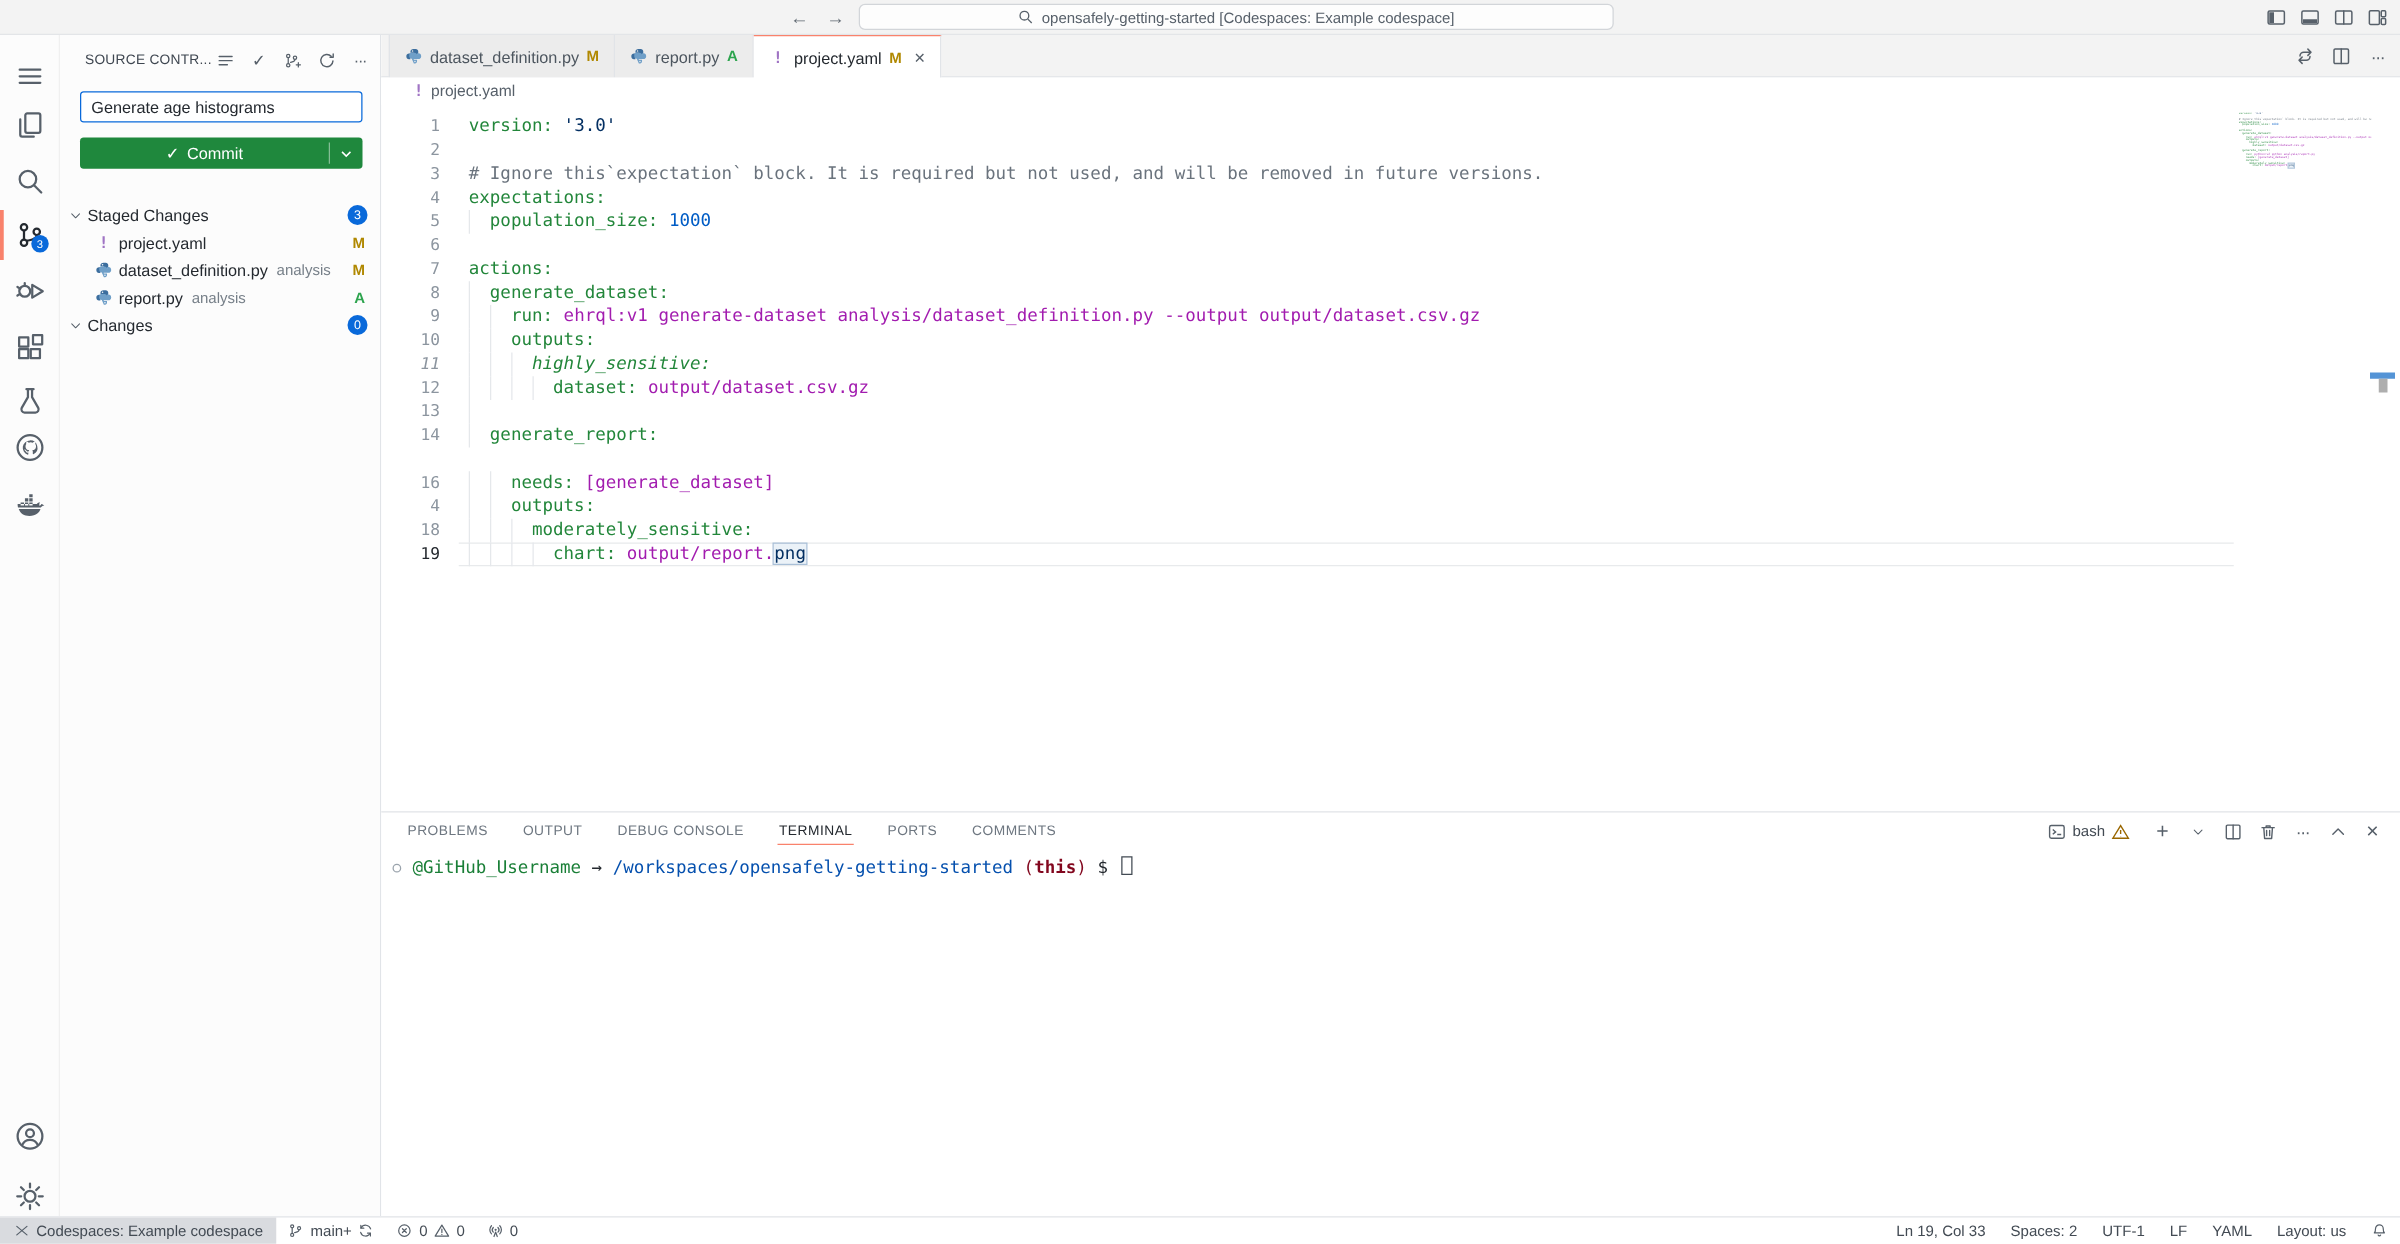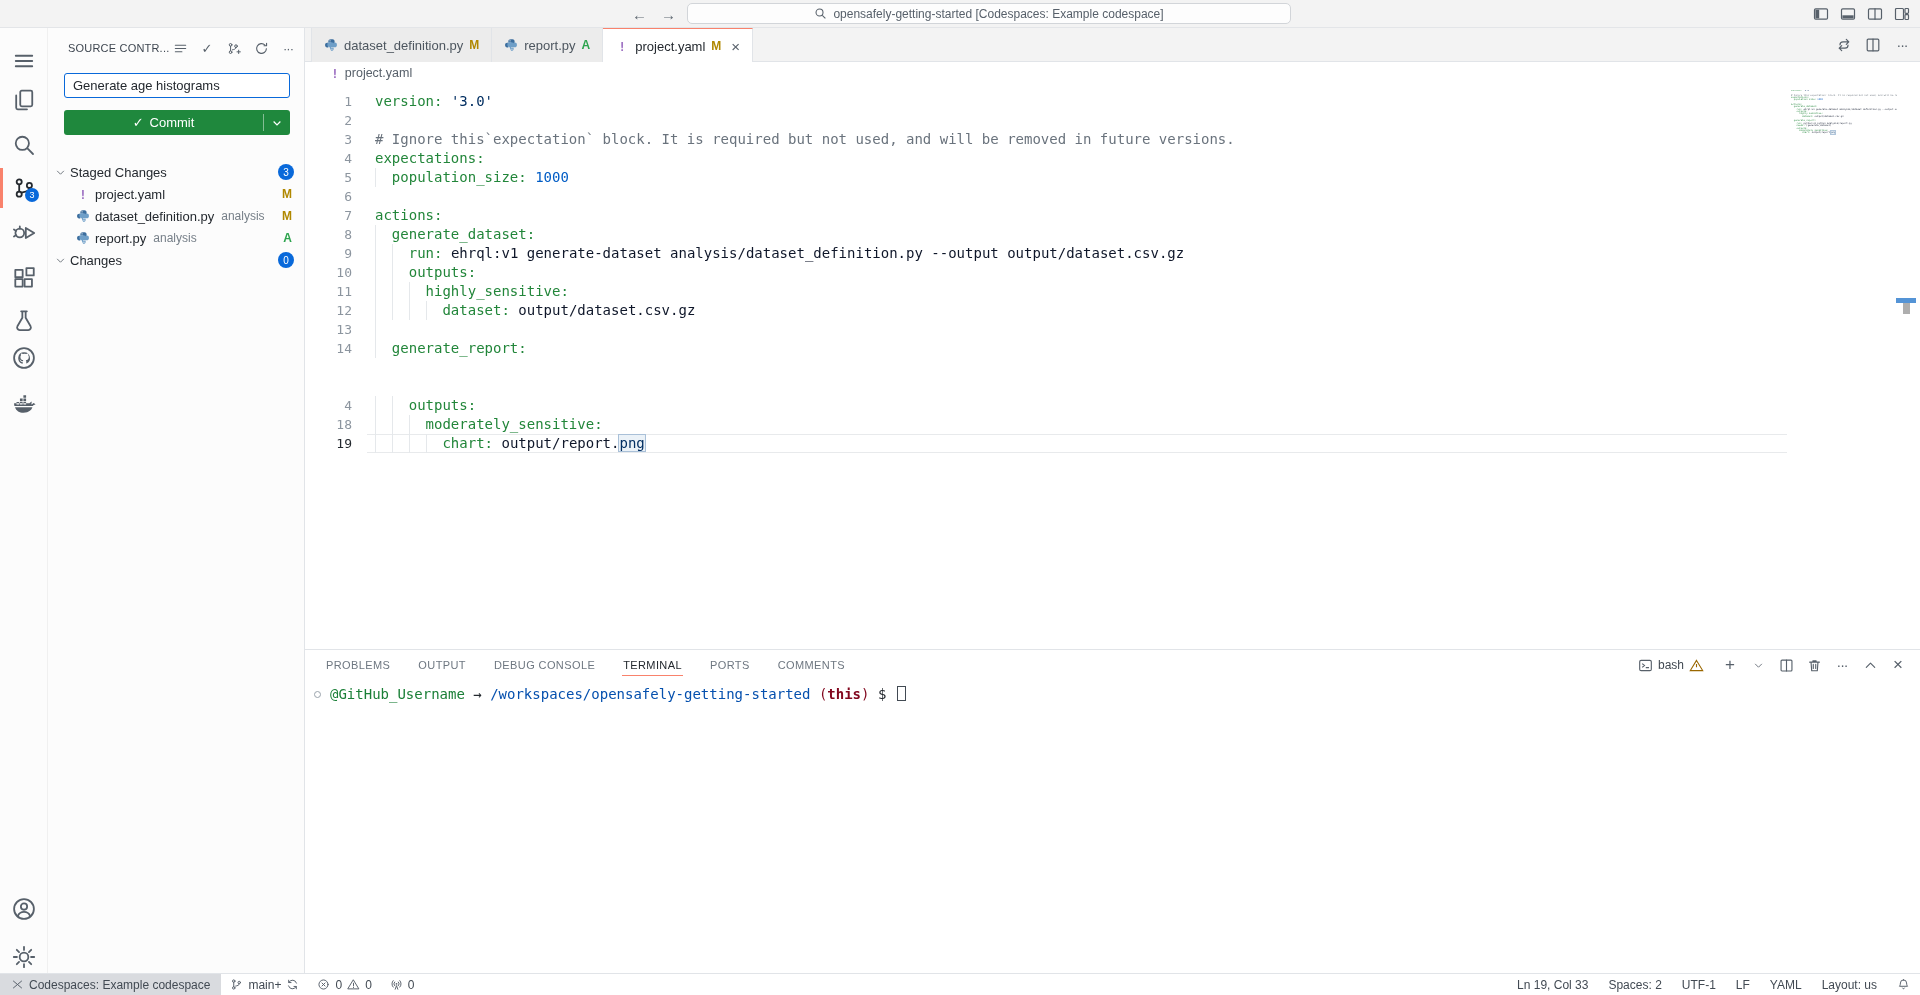--- a/index.html
+++ b/index.html
@@ -55,21 +55,21 @@
   #editor-actions { position:absolute; right:10px; top:0; height:34px; display:flex; align-items:center; gap:13px; color:#57606a; }
   #editor-actions .act { width:16px; height:16px; display:flex; align-items:center; justify-content:center; font-size:14px; }
   #breadcrumb { position:absolute; left:0; top:34px; width:100%; height:22px; display:flex; align-items:center; padding-left:26px; gap:6px; font-size:12.5px; color:#57606a; background:#fff; }
   #code-area { position:absolute; left:0; top:56px; width:100%; height:565px; overflow:hidden; font-family:"DejaVu Sans Mono",monospace; font-size:14px; line-height:19px; }
   .code-line { position:relative; height:19px; white-space:pre; }
   .code-line .ln { position:absolute; left:0; top:0; width:47px; text-align:right; color:#8c959f; font-size:13px; }
   .code-line .ctext { position:absolute; left:70px; top:0; }
   .code-line.current .ln { color:#24292f; }
   .cur-line-box { position:absolute; left:62px; top:0; width:1420px; height:19px; border-top:1px solid #e8eaec; border-bottom:1px solid #e8eaec; }
   .iguide { position:absolute; top:0; width:1px; height:19px; background:#e5e8eb; }
-  .tk-k{color:#22863a} .tk-s{color:#032f62} .tk-v{color:#0f172a} .tk-n{color:#005cc5} .tk-c{color:#6a737d} .tk-p{color:#24292f}
+  .tk-k{color:#22863a} .tk-s{color:#032f62} .tk-v{color:#a21caf} .tk-n{color:#005cc5} .tk-c{color:#6a737d} .tk-p{color:#24292f}
   .tk-box{color:#032f62; outline:1px solid #a9c0d8; background:rgba(165,195,225,.22);}
   #minimap { position:absolute; left:1486px; top:6px; width:106px; height:70px; overflow:hidden; opacity:.9; }
   #minimap pre { font-family:"DejaVu Sans Mono",monospace; font-size:2.3px; line-height:2.35px; white-space:pre; }
   #t-marker { position:absolute; left:1591px; top:214px; width:20px; height:16px; }
   #t-marker .bar { position:absolute; left:0; top:0; width:20px; height:4.5px; background:#5494d6; }
   #t-marker .stem { position:absolute; left:6.5px; top:4.5px; width:7px; height:11px; background:#aeaeae; }
 
   
   #panel { position:absolute; left:305px; top:649px; width:1615px; height:324px; background:#fff; border-top:1px solid #e1e4e8; }
   #panel-tabs { position:absolute; left:20px; top:0; height:30px; display:flex; align-items:center; gap:26px; }
@@ -422,24 +422,25 @@
   <div class="code-line" style="top: 8px; position: absolute; left: 0px; right: 0px;"><span class="ln">1</span><span class="ctext"><span class="tk-k">version:</span><span class="tk-p"> </span><span class="tk-s">'3.0'</span></span></div>
       <div class="code-line" style="top: 27px; position: absolute; left: 0px; right: 0px;"><span class="ln">2</span><span class="ctext"></span></div>
       <div class="code-line" style="top: 46px; position: absolute; left: 0px; right: 0px;"><span class="ln">3</span><span class="ctext"><span class="tk-c"># Ignore this`expectation` block. It is required but not used, and will be removed in future versions.</span></span></div>
       <div class="code-line" style="top: 65px; position: absolute; left: 0px; right: 0px;"><span class="ln">4</span><span class="ctext"><span class="tk-k">expectations:</span></span></div>
       <div class="code-line" style="top: 84px; position: absolute; left: 0px; right: 0px;"><span class="ln">5</span><span class="iguide" style="left:70.0px"></span><span class="ctext"><span class="tk-p">  </span><span class="tk-k">population_size:</span><span class="tk-p"> </span><span class="tk-n">1000</span></span></div>
       <div class="code-line" style="top: 103px; position: absolute; left: 0px; right: 0px;"><span class="ln">6</span><span class="ctext"></span></div>
       <div class="code-line" style="top: 122px; position: absolute; left: 0px; right: 0px;"><span class="ln">7</span><span class="ctext"><span class="tk-k">actions:</span></span></div>
       <div class="code-line" style="top: 141px; position: absolute; left: 0px; right: 0px;"><span class="ln">8</span><span class="iguide" style="left:70.0px"></span><span class="ctext"><span class="tk-p">  </span><span class="tk-k">generate_dataset:</span></span></div>
       <div class="code-line" style="top: 160px; position: absolute; left: 0px; right: 0px;"><span class="ln">9</span><span class="iguide" style="left:70.0px"></span><span class="iguide" style="left:86.9px"></span><span class="ctext"><span class="tk-p">    </span><span class="tk-k">run:</span><span class="tk-p"> </span><span class="tk-v">ehrql:v1 generate-dataset analysis/dataset_definition.py --output output/dataset.csv.gz</span></span></div>
       <div class="code-line" style="top: 179px; position: absolute; left: 0px; right: 0px;"><span class="ln">10</span><span class="iguide" style="left:70.0px"></span><span class="iguide" style="left:86.9px"></span><span class="ctext"><span class="tk-p">    </span><span class="tk-k">outputs:</span></span></div>
-      <div class="code-line" style="top: 198px; position: absolute; left: 0px; right: 0px;"><span class="ln">11</span><span class="iguide" style="left:70.0px"></span><span class="iguide" style="left:86.9px"></span><span class="iguide" style="left:103.7px"></span><span class="ctext"><span class="tk-p">      </span><span class="tk-k">highly_sensitive:</span></span></div>
+      <div class="code-line" style="top: 198px; position: absolute; left: 0px; right: 0px; font-style: italic;"><span class="ln">11</span><span class="iguide" style="left:70.0px"></span><span class="iguide" style="left:86.9px"></span><span class="iguide" style="left:103.7px"></span><span class="ctext"><span class="tk-p">      </span><span class="tk-k">highly_sensitive:</span></span></div>
       <div class="code-line" style="top: 217px; position: absolute; left: 0px; right: 0px;"><span class="ln">12</span><span class="iguide" style="left:70.0px"></span><span class="iguide" style="left:86.9px"></span><span class="iguide" style="left:103.7px"></span><span class="iguide" style="left:120.6px"></span><span class="ctext"><span class="tk-p">        </span><span class="tk-k">dataset:</span><span class="tk-p"> </span><span class="tk-v">output/dataset.csv.gz</span></span></div>
       <div class="code-line" style="top: 236px; position: absolute; left: 0px; right: 0px;"><span class="ln">13</span><span class="iguide" style="left:70.0px"></span><span class="ctext"></span></div>
       <div class="code-line" style="top: 255px; position: absolute; left: 0px; right: 0px;"><span class="ln">14</span><span class="iguide" style="left:70.0px"></span><span class="ctext"><span class="tk-p">  </span><span class="tk-k">generate_report:</span></span></div>
+      <div class="code-line" style="top: 293px; position: absolute; left: 0px; right: 0px;"><span class="ln">16</span><span class="iguide" style="left:70.0px"></span><span class="iguide" style="left:86.9px"></span><span class="ctext"><span class="tk-p">    </span><span class="tk-k">needs:</span><span class="tk-p"> </span><span class="tk-v">[generate_dataset]</span></span></div>
       <div class="code-line" style="top: 312px; position: absolute; left: 0px; right: 0px;"><span class="ln">4</span><span class="iguide" style="left:70.0px"></span><span class="iguide" style="left:86.9px"></span><span class="ctext"><span class="tk-p">    </span><span class="tk-k">outputs:</span></span></div>
       <div class="code-line" style="top: 331px; position: absolute; left: 0px; right: 0px;"><span class="ln">18</span><span class="iguide" style="left:70.0px"></span><span class="iguide" style="left:86.9px"></span><span class="iguide" style="left:103.7px"></span><span class="ctext"><span class="tk-p">      </span><span class="tk-k">moderately_sensitive:</span></span></div>
       <div class="code-line current" style="top: 350px; position: absolute; left: 0px; right: 0px;"><span class="cur-line-box"></span><span class="ln">19</span><span class="iguide" style="left:70.0px"></span><span class="iguide" style="left:86.9px"></span><span class="iguide" style="left:103.7px"></span><span class="iguide" style="left:120.6px"></span><span class="ctext"><span class="tk-p">        </span><span class="tk-k">chart:</span><span class="tk-p"> </span><span class="tk-v">output/report.</span><span class="tk-box">png</span></span></div>
     </div>
 </div>
 
 <div id="panel">
   <div id="panel-tabs">
       <span class="ptab">PROBLEMS</span>
       <span class="ptab">OUTPUT</span>

